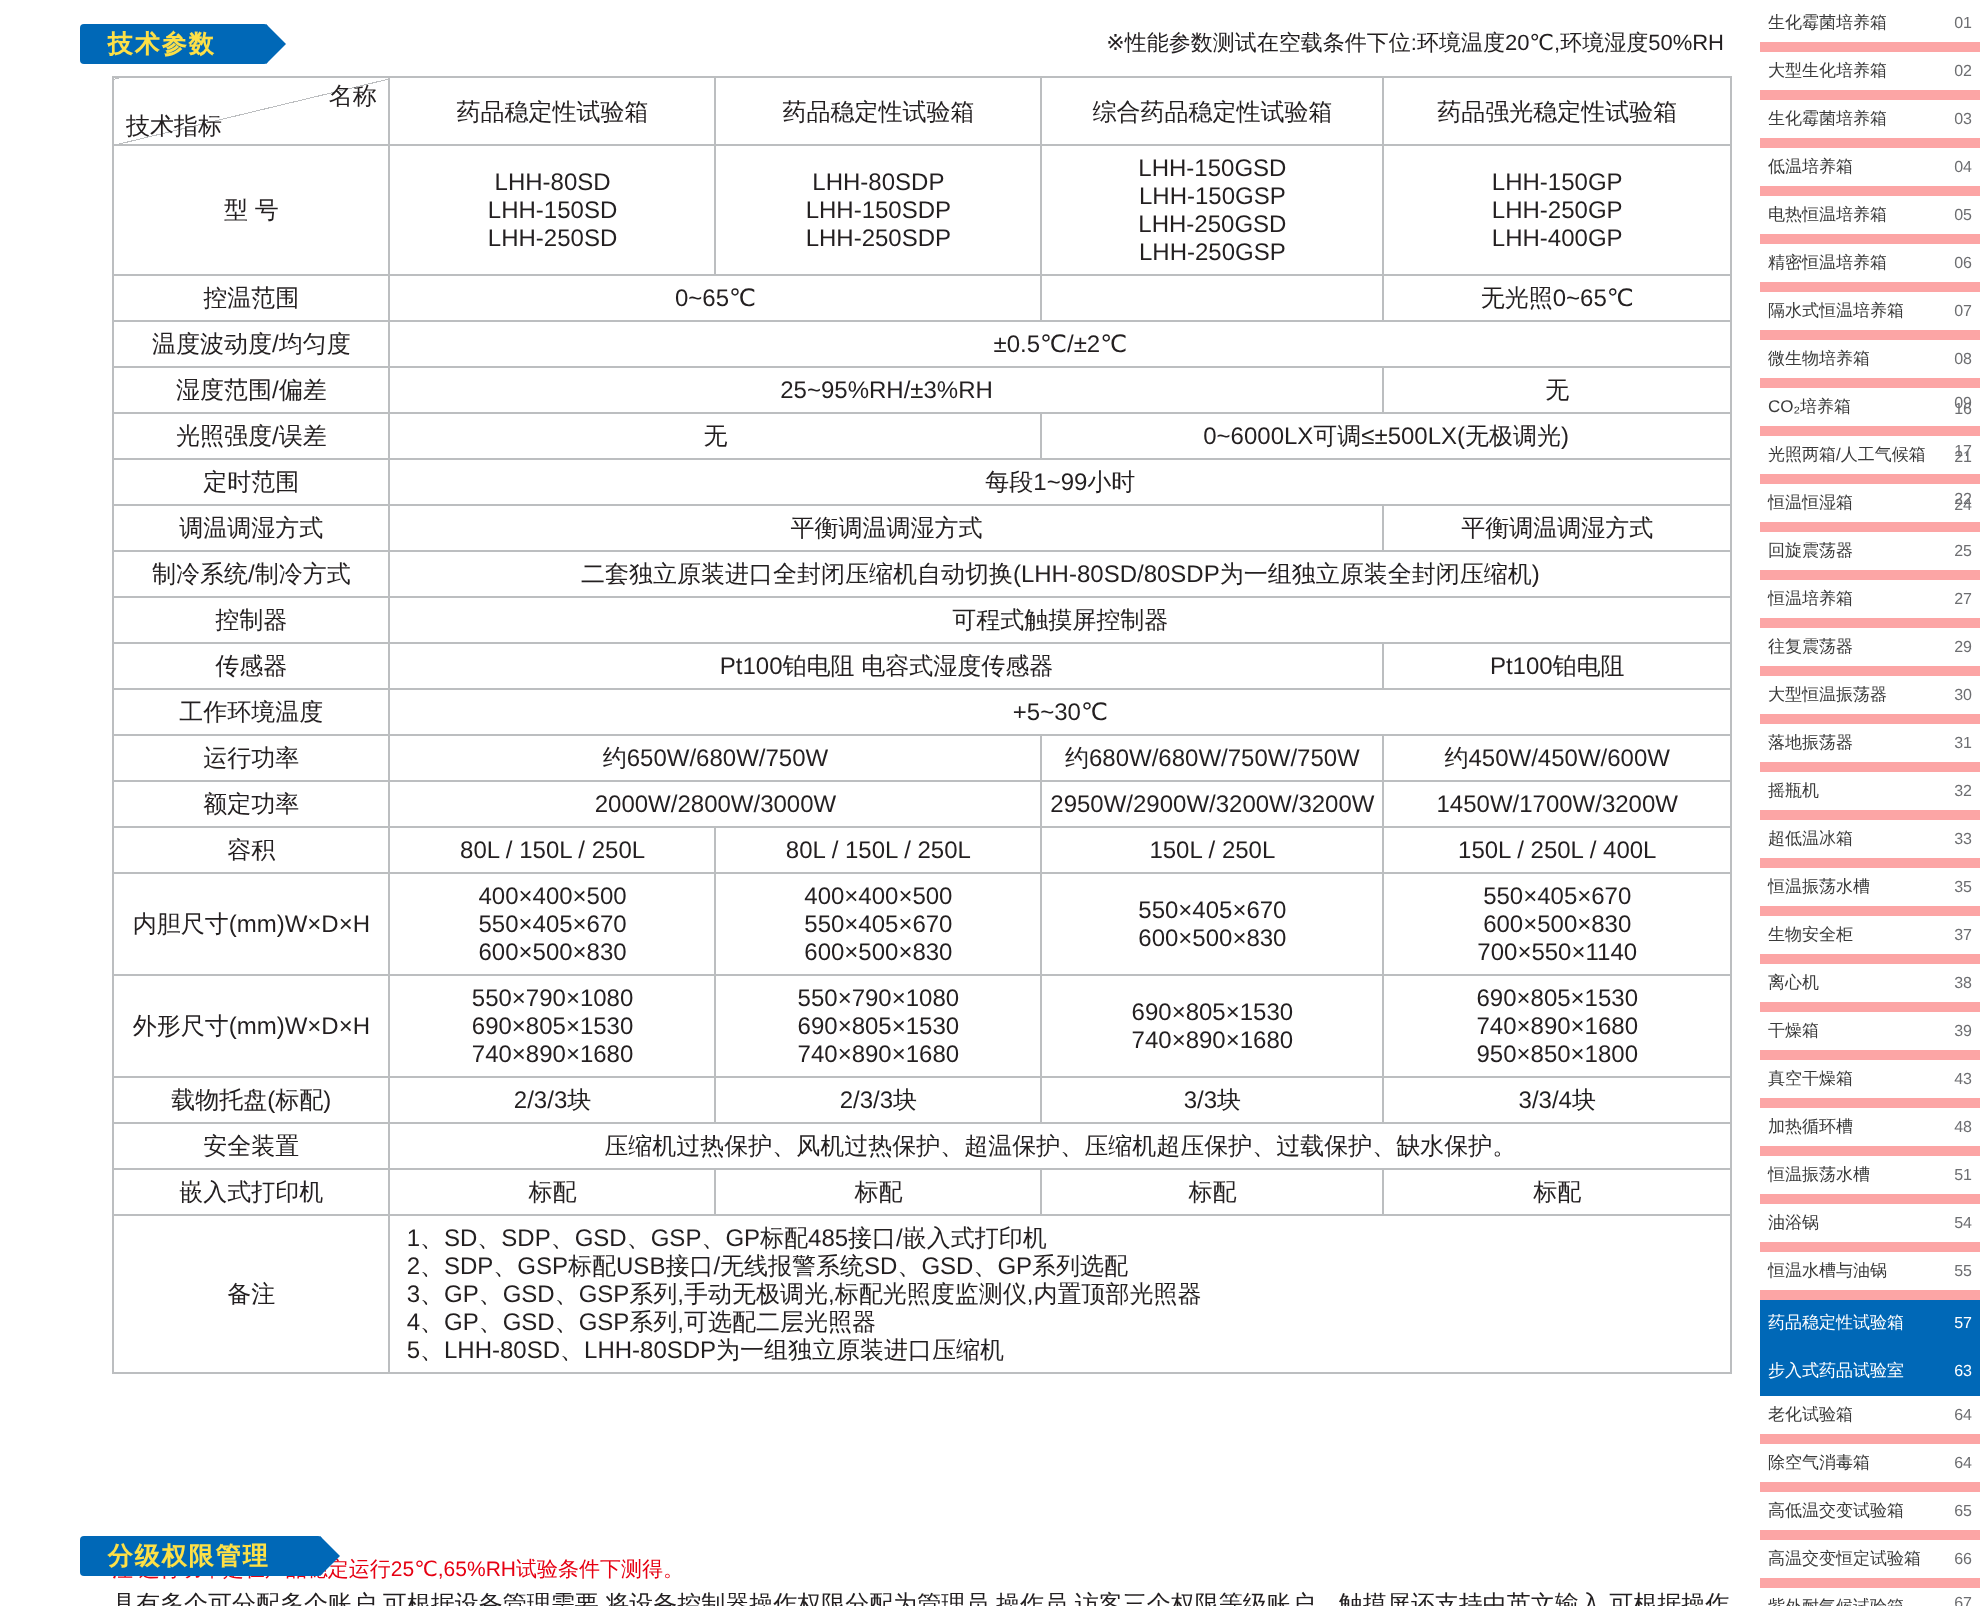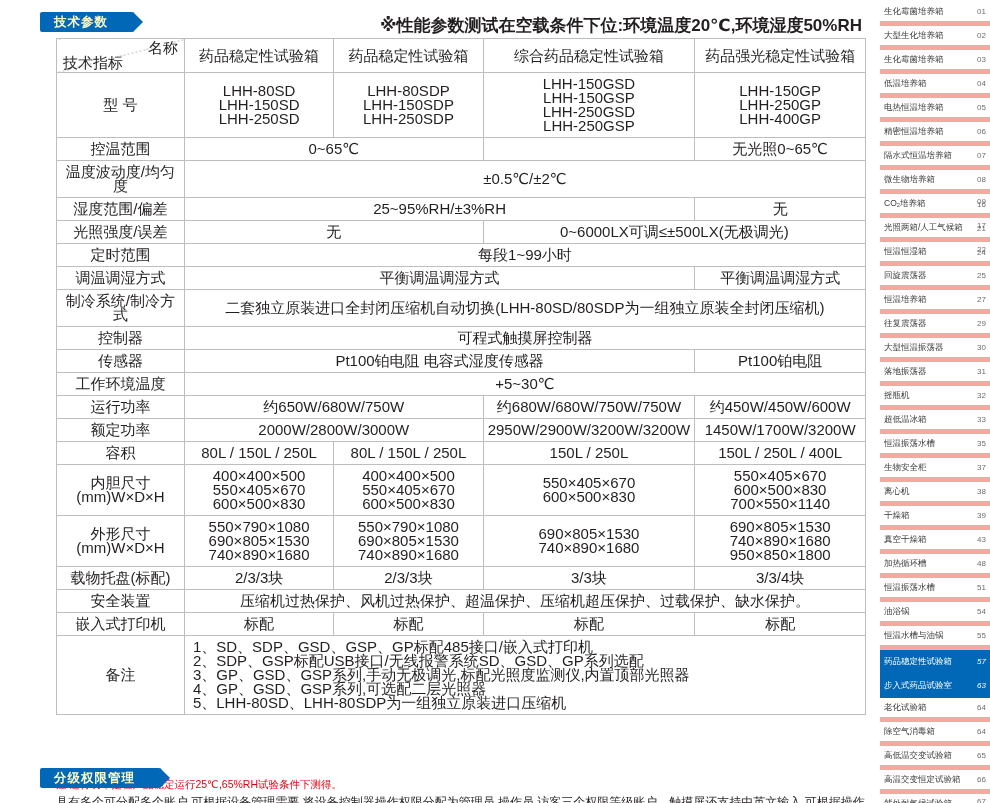--- a/index.html
+++ b/index.html
@@ -32,50 +32,50 @@
   }
   .sb-item .lbl { display:block; white-space:nowrap; }
   .sb-item .num {
     position:absolute; right:4px;
     font-size:8px; color:#6d6e71; line-height:10px;
   }
   .sb-item .num.n1 { top:50%; transform:translateY(-50%); }
   .sb-item .num.n2a { top:3px; }
   .sb-item .num.n2b { bottom:3px;margin-left:31px; }
   .sb-item.active { background:#0068b7; color:#fff; border-bottom:1px solid #0068b7;}
-  .sb-item.active .num { color:#fff;font-style:italic; }
+  .sb-item.active .num { color:#fff; }
 
   
   .sec-head {
     position:absolute; left:40px;
-    height:20px; background:#0068b7; color:#fef9c3;
+    height:20px; background:#0068b7; color:#fde047;
     font-size:12.5px; font-weight:bold; letter-spacing:1px;
     display:flex; align-items:center; padding:0 26px 0 14px;
     border-radius:2px;
   }
   .sec-head:after{
     content:""; position:absolute; right:-9px; top:0;
     border-left:10px solid #0068b7;
     border-top:10px solid transparent;
     border-bottom:10px solid transparent;
   }
   #sec1 { top:12px; }
   #sec2 { top:768px; }
 
   .note-top {
     position:absolute; right:128px; top:14px;
-    font-size:17px; font-weight:bold; color:#231f20;
+    font-size:11px; font-weight:normal; color:#231f20;
   }
 
   
   table.spec {
     position:absolute; left:56px; top:38px;
     width:810px;
     border-collapse:collapse;
-    font-size:15px;
+    font-size:12px;
     color:#231f20;
   }
   table.spec td, table.spec th {
     border:1px solid #bcbec0;
     padding:4px 4px;
     text-align:center;
     vertical-align:middle;
     line-height:14px;
     font-weight:normal;
   }

